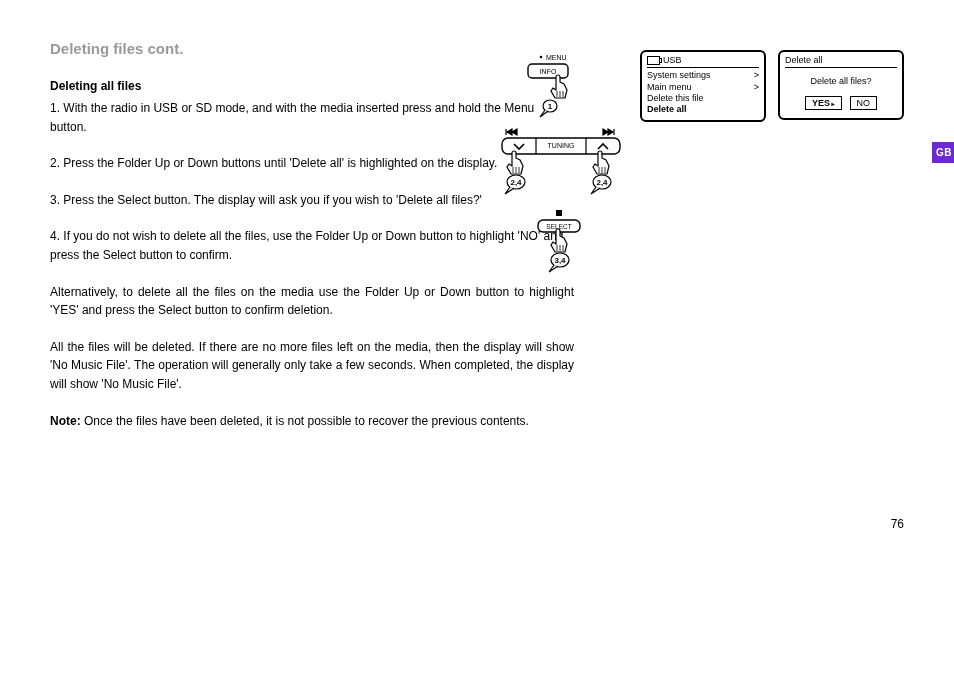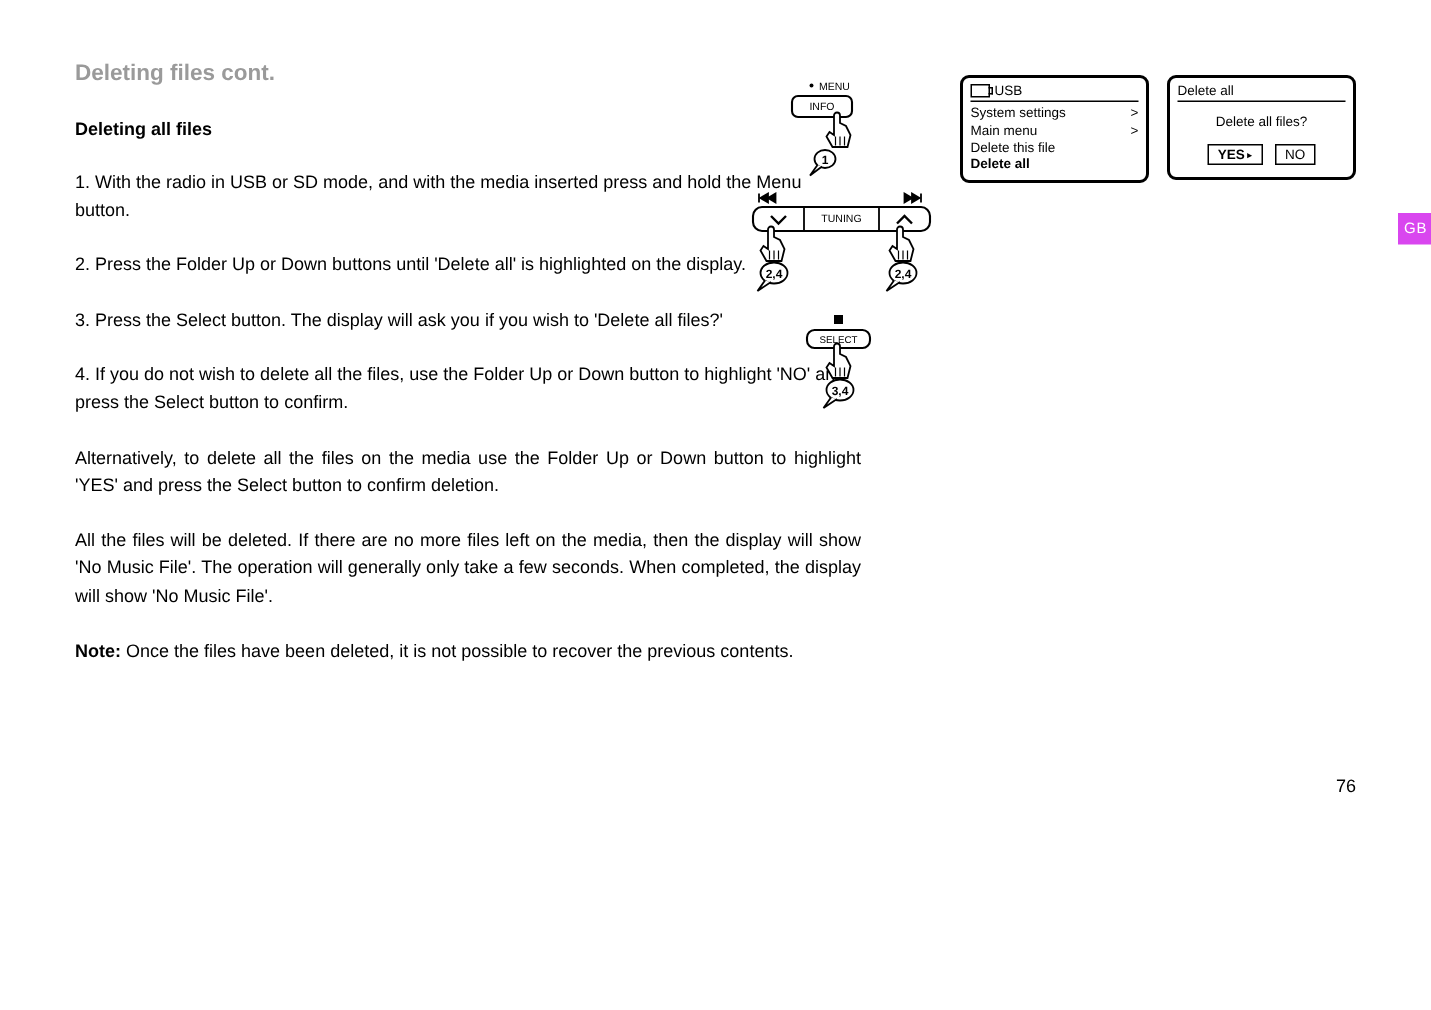--- a/index.html
+++ b/index.html
@@ -36,21 +36,21 @@
     padding-top: 10px;
   }
   .title {
     font-weight: bold;
     color: #9a9a9a;
     font-size: 15px;
     margin-bottom: 22px;
   }
   .subtitle {
     font-weight: bold;
-    margin-bottom: 19px;
+    margin-bottom: 6px;
   }
   .body-text p {
     margin: 0 0 18px 0;
     line-height: 1.55;
   }
   .body-text .just {
     text-align: justify;
   }
   .note-label { font-weight: bold; }
 
@@ -125,24 +125,24 @@
     padding: 1px 6px;
     font-size: 9px;
   }
   .lcd2 .yn.yes { font-weight: bold; }
 
   
   .tab-gb {
     position:absolute;
     right: 0;
     top: 142px;
-    background:#d946ef;
+    background:#6d28d9;
     color:#fff;
     font-size:10px;
-    font-weight:normal;
+    font-weight:bold;
     padding: 5px 4px;
     text-align:center;
     width: 22px;
     box-sizing:border-box;
     letter-spacing:0.5px;
   }
 
   .page-num {
     position: absolute;
     bottom: 28px;

